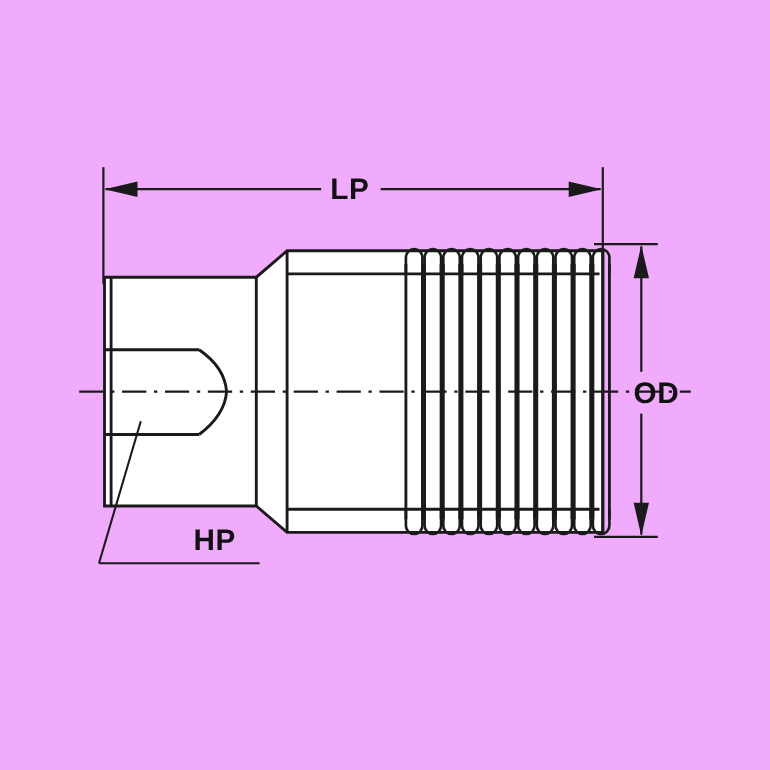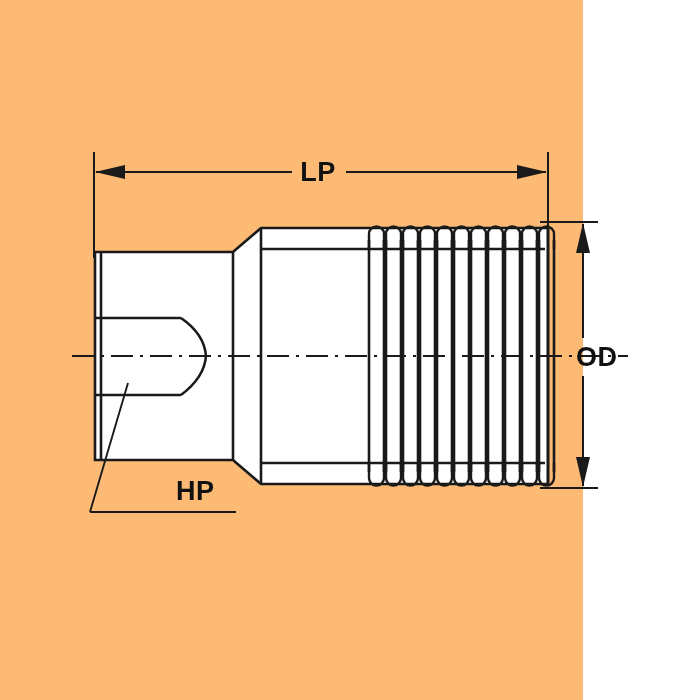--- a/index.html
+++ b/index.html
@@ -8,23 +8,23 @@
     background: #ffffff;
   }
   body {
     width: 700px;
     height: 700px;
     font-family: "Liberation Sans", sans-serif;
     overflow: hidden;
   }
   #drawing-root {
     position: relative;
-    width: 583px;
+    width: 700px;
     height: 700px;
-    background: #fdba74;
+    background: #f0abfc;
   }
   svg#technical-drawing {
     display: block;
     width: 700px;
     height: 700px;
   }
   .part-outline {
     fill: #ffffff;
     stroke: #1a1a1a;
     stroke-width: 2.6;

